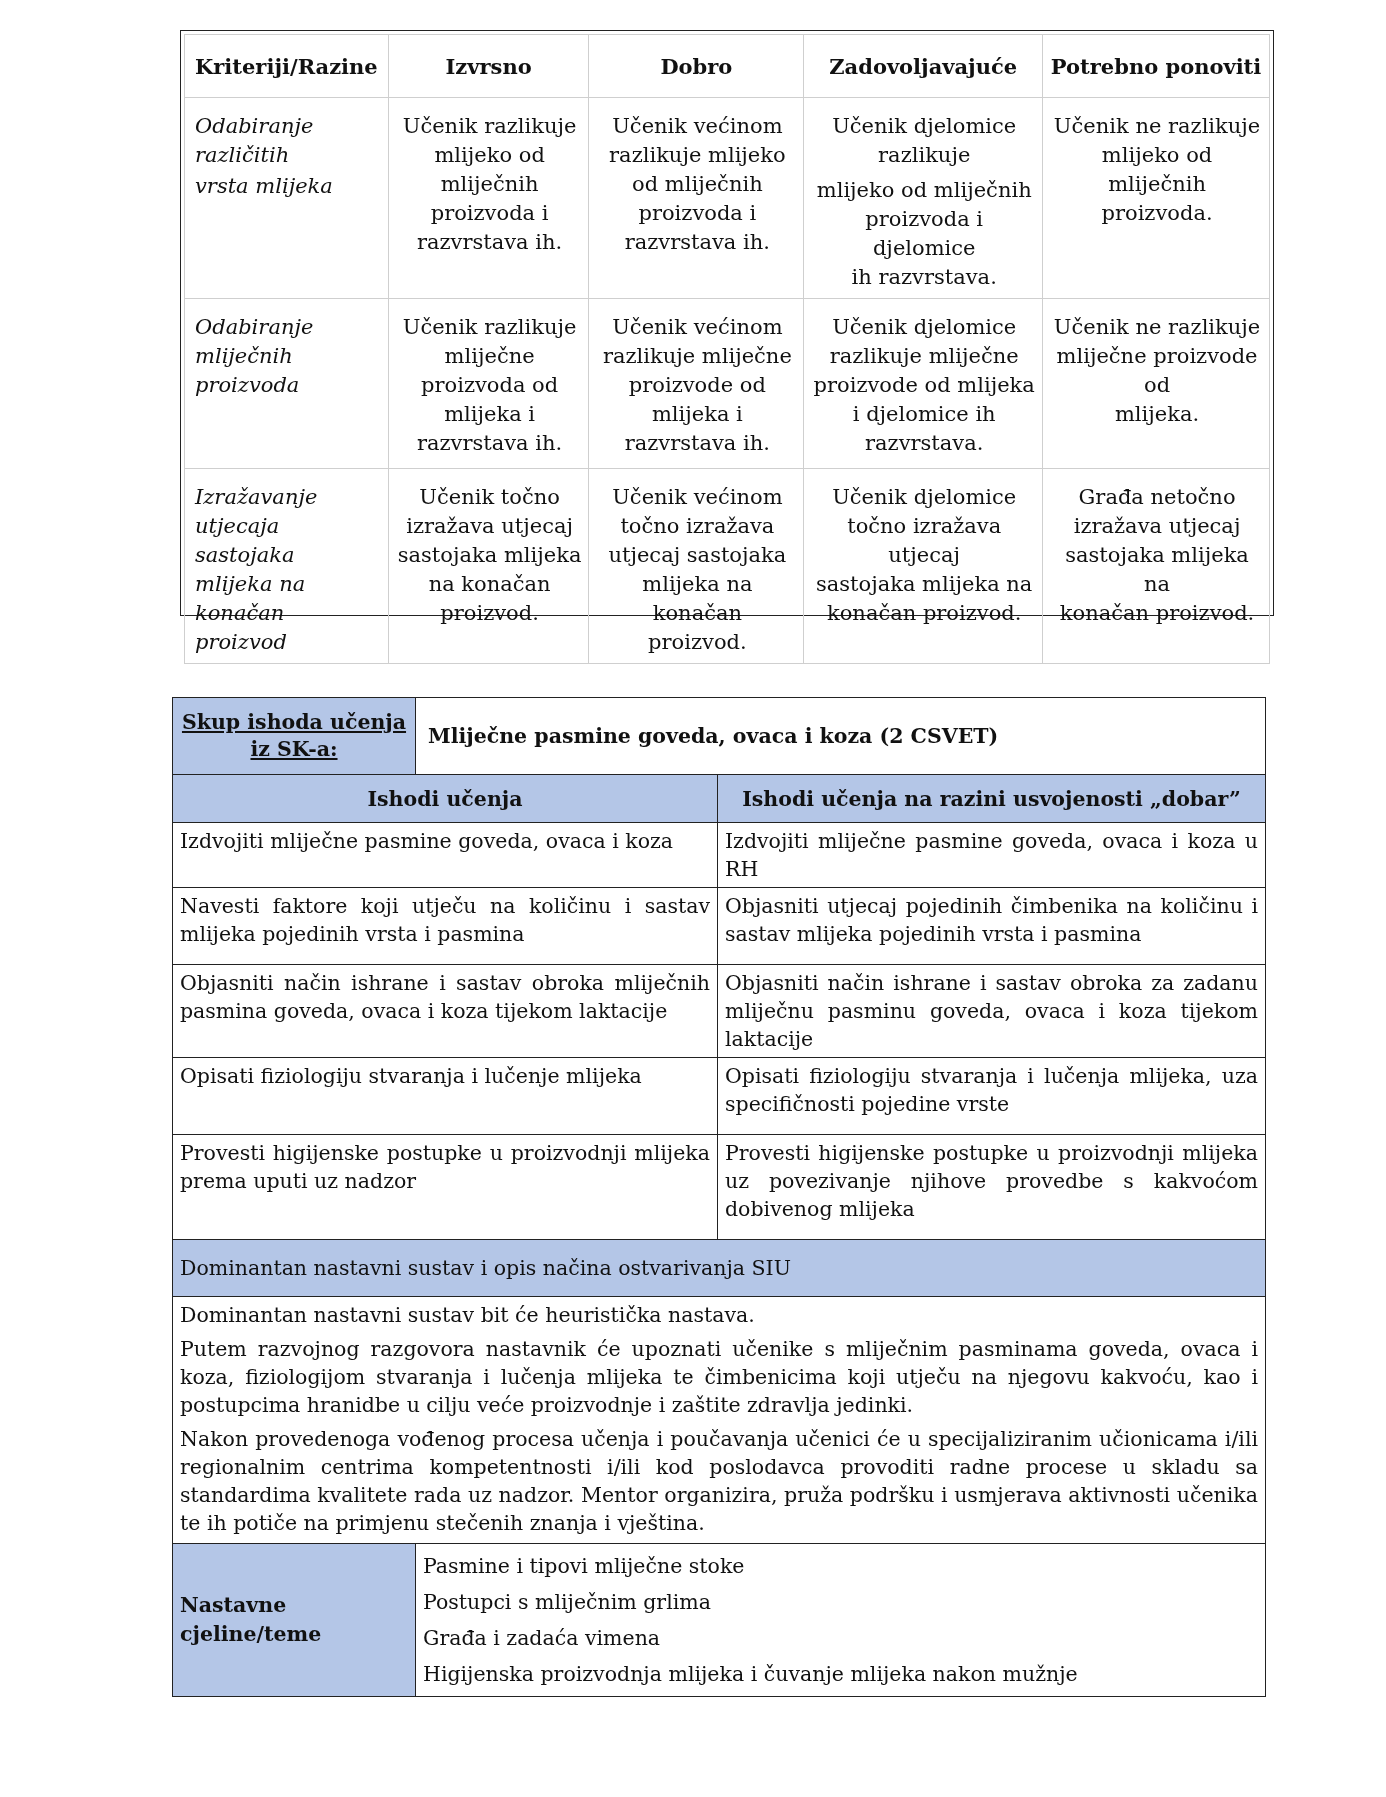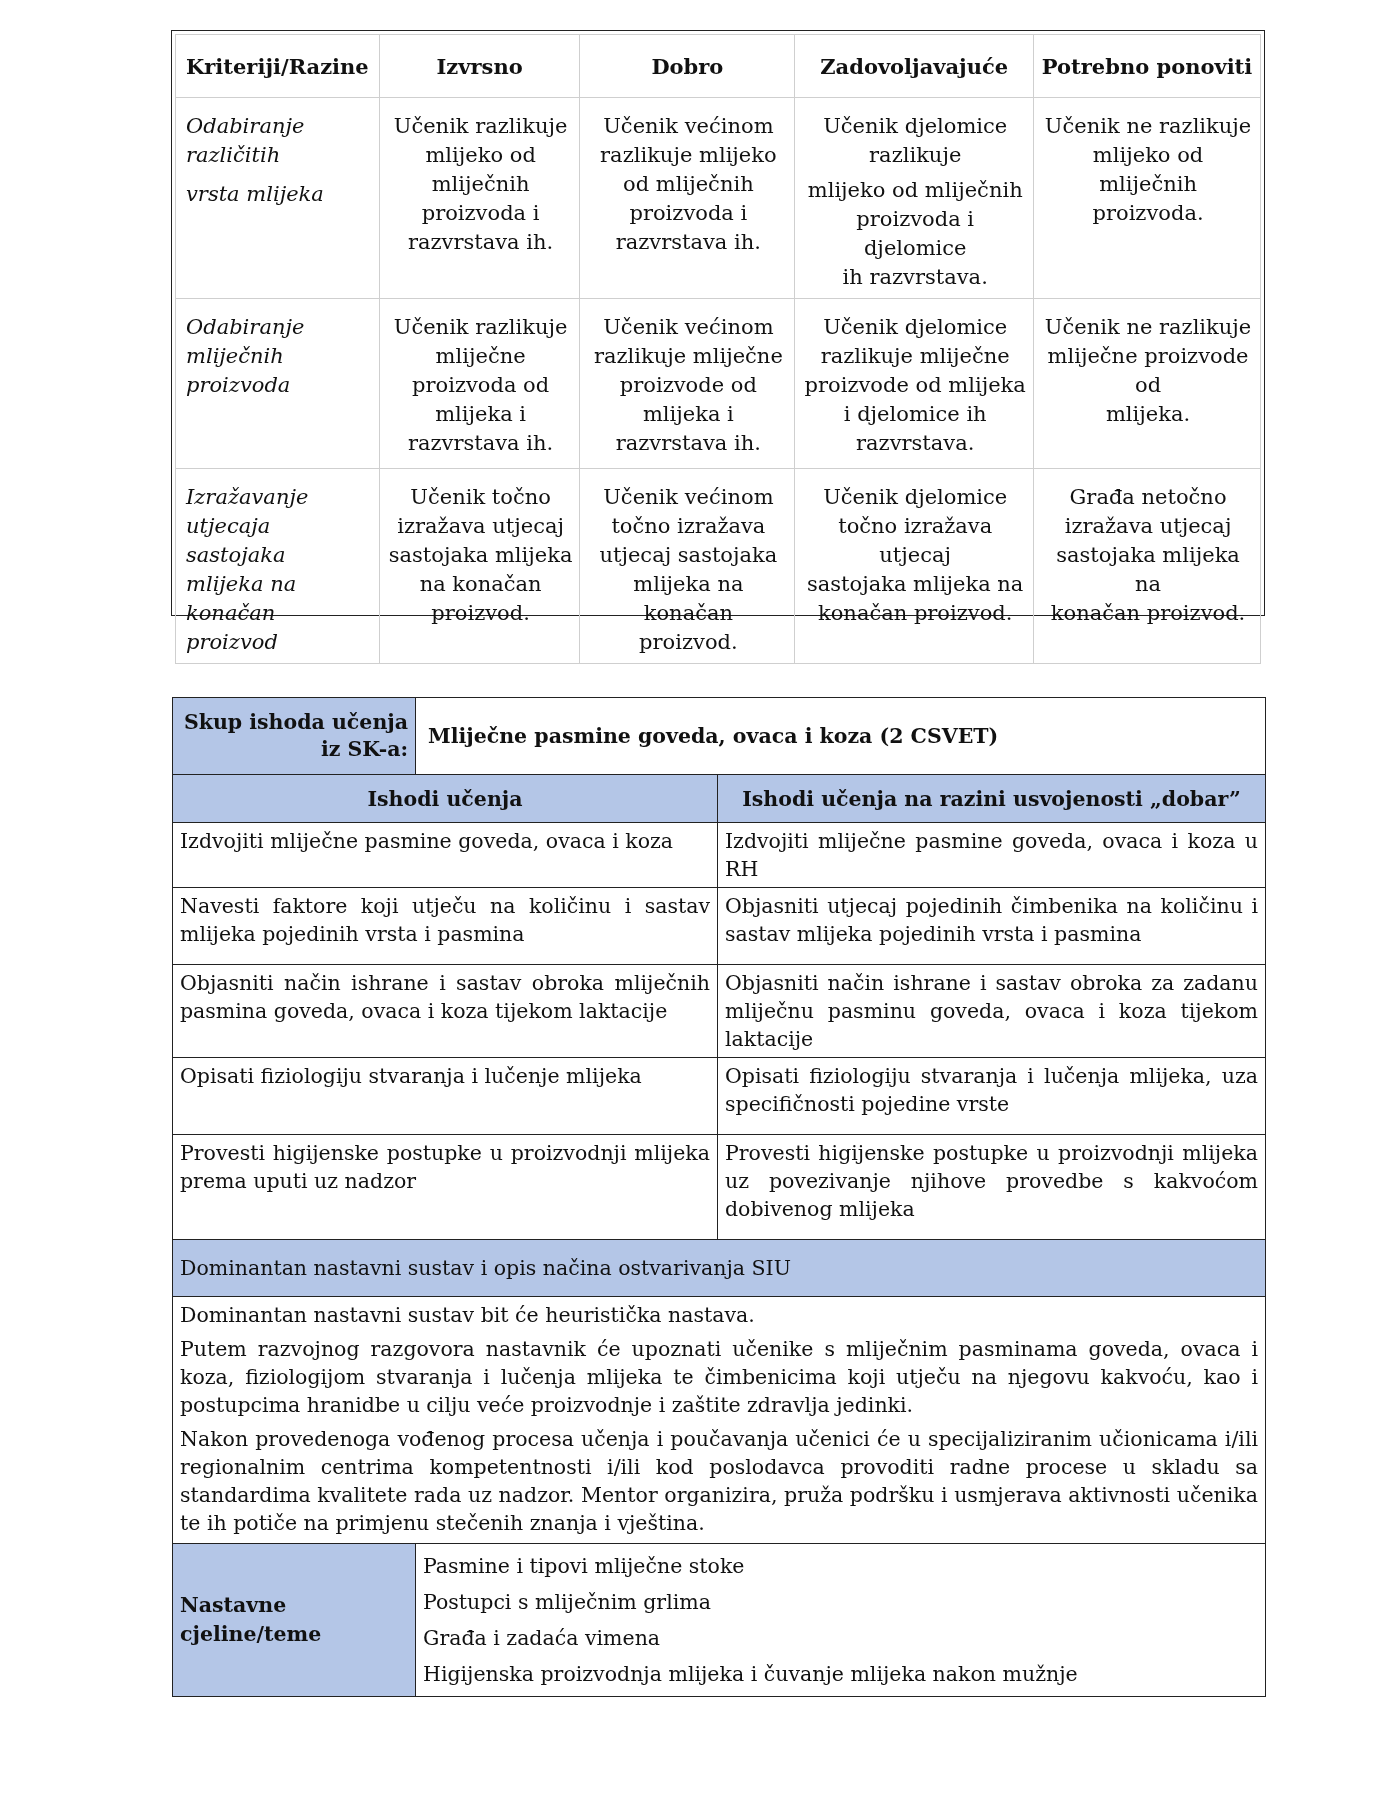--- a/index.html
+++ b/index.html
@@ -3,21 +3,21 @@
 <meta charset="utf-8">
 <style>
   html, body { margin: 0; padding: 0; background: #ffffff; }
   body {
     width: 1386px; height: 1797px; position: relative;
     font-family: "DejaVu Serif", "Liberation Serif", serif;
     color: #111;
   }
   
   .rubric-wrap {
-    position: absolute; left: 171px; top: 30px;
+    position: absolute; left: 180px; top: 30px;
     width: 1094px; height: 586px;
     border: 1.5px solid #222;
     box-sizing: border-box;
     padding: 3px;
   }
   table.rubric {
     width: 100%; height: 100%;
     border-collapse: collapse;
     table-layout: fixed;
     font-size: 21px; line-height: 29px;
@@ -33,21 +33,21 @@
     vertical-align: middle; padding: 0 6px;
     height: 62px;
   }
   table.rubric td.crit { text-align: left; padding-left: 10px; font-style: italic; }
   table.rubric col.c1 { width: 203px; }
   table.rubric col.c2 { width: 200px; }
   table.rubric col.c3 { width: 214px; }
   table.rubric col.c4 { width: 238px; }
   table.rubric col.c5 { width: 226px; }
   .lines span { display: block; }
-  .crit .gap { margin-top: 10px; }
+  .crit .gap { margin-top: 2px; }
 
   
   table.outcomes {
     position: absolute; left: 172px; top: 697px;
     width: 1093px;
     border-collapse: collapse;
     table-layout: fixed;
     font-size: 20.5px; line-height: 28px;
     font-family: "DejaVu Serif", "Liberation Serif", serif;
   }
@@ -195,21 +195,21 @@
 </div>
 
 <table class="outcomes">
   <colgroup>
     <col style="width:243px">
       <col style="width:302px">
       <col style="width:548px">
   </colgroup>
   <tbody>
     <tr style="height:77px;">
-      <td class="hdr bold" style="vertical-align:middle; text-align:right; line-height:27px;">Skup ishoda učenja iz SK-a:</td>
+      <td class="hdr bold" style="vertical-align:middle; text-align:center; line-height:27px;text-decoration:underline;">Skup ishoda učenja iz SK-a:</td>
       <td colspan="2" class="bold middle" style="text-align:left; padding-left:12px;">Mliječne pasmine goveda, ovaca i koza (2 CSVET)</td>
     </tr>
     <tr style="height:48px;">
       <td colspan="2" class="hdr bold center middle">Ishodi učenja</td>
       <td class="hdr bold center middle">Ishodi učenja na razini usvojenosti „dobar”</td>
     </tr>
     <tr style="height:47px;margin-top:25px;">
       <td colspan="2">Izdvojiti mliječne pasmine goveda, ovaca i koza</td>
       <td>Izdvojiti mliječne pasmine goveda, ovaca i koza u RH</td>
     </tr>

